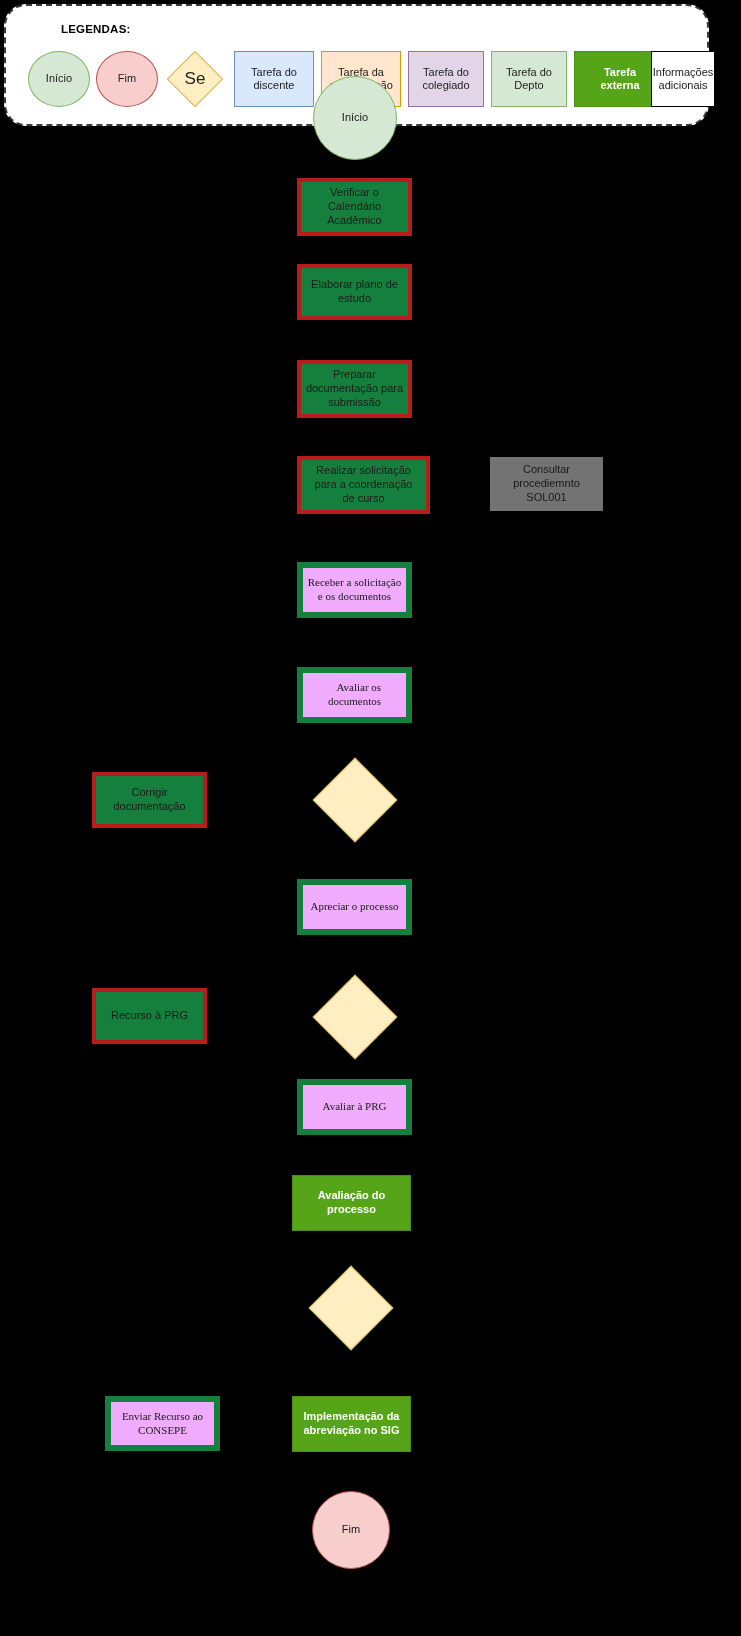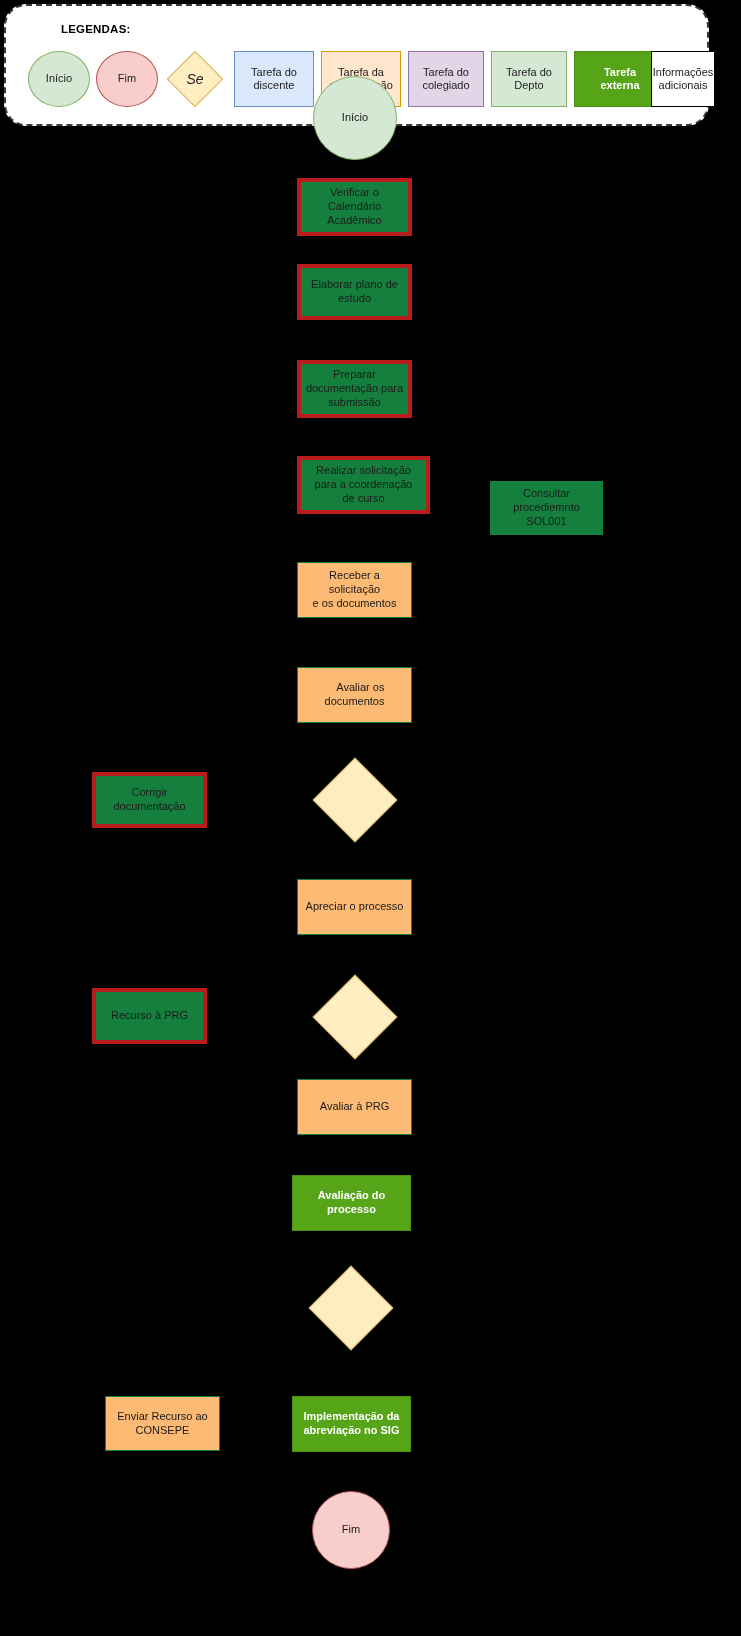--- a/index.html
+++ b/index.html
@@ -72,56 +72,55 @@
     background: #ffeec2;
     border: 1px solid #d6b656;
     transform: rotate(45deg);
   }
   .lg-diamond-label {
     position: absolute;
     inset: 0;
     display: flex;
     align-items: center;
     justify-content: center;
-    font-size: 14px;
+    font-size: 17px;
     color: #222222;
-    font-style: italic;
   }
 
   
   .node {
     position: absolute;
     display: flex;
     align-items: center;
     justify-content: center;
     text-align: center;
     font-size: 11px;
     line-height: 1.25;
     padding: 2px 4px;
     color: #1a1a1a;
     white-space: pre-line;
   }
   .n-discente {
     background: #15803d;
     border: 4px solid #b91c1c;
   }
   .n-coordenacao {
-    background: #fdba74;
-    border: 1px solid #15803d;
+    background: #f0abfc;
+    border: 6px solid #15803d;
+    font-family: Liberation Serif, serif;
   }
   .n-externa {
     background: #56a518;
     border: 1px solid #4a8f14;
     color: #ffffff;
     font-weight: bold;
   }
   .n-info {
-    background: #15803d;
+    background: #737373;
     border: 1px solid #000000;
-    margin-top: 24px;
   }
   .n-start {
     background: #d5e8d4;
     border: 1px solid #82b366;
     border-radius: 50%;
   }
   .n-end {
     background: #f8cecc;
     border: 1px solid #b85450;
     border-radius: 50%;

